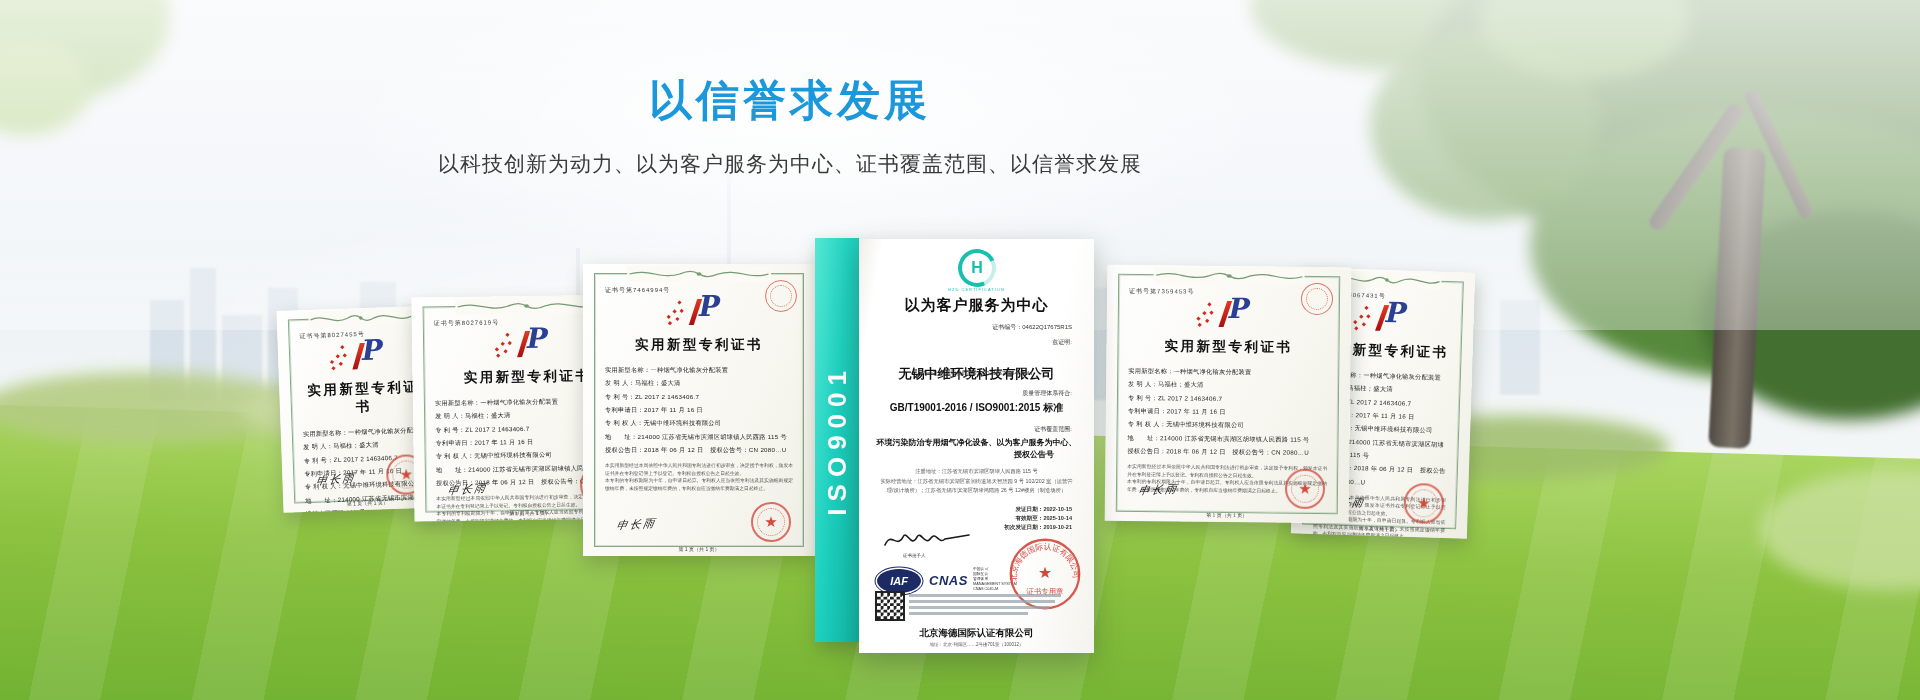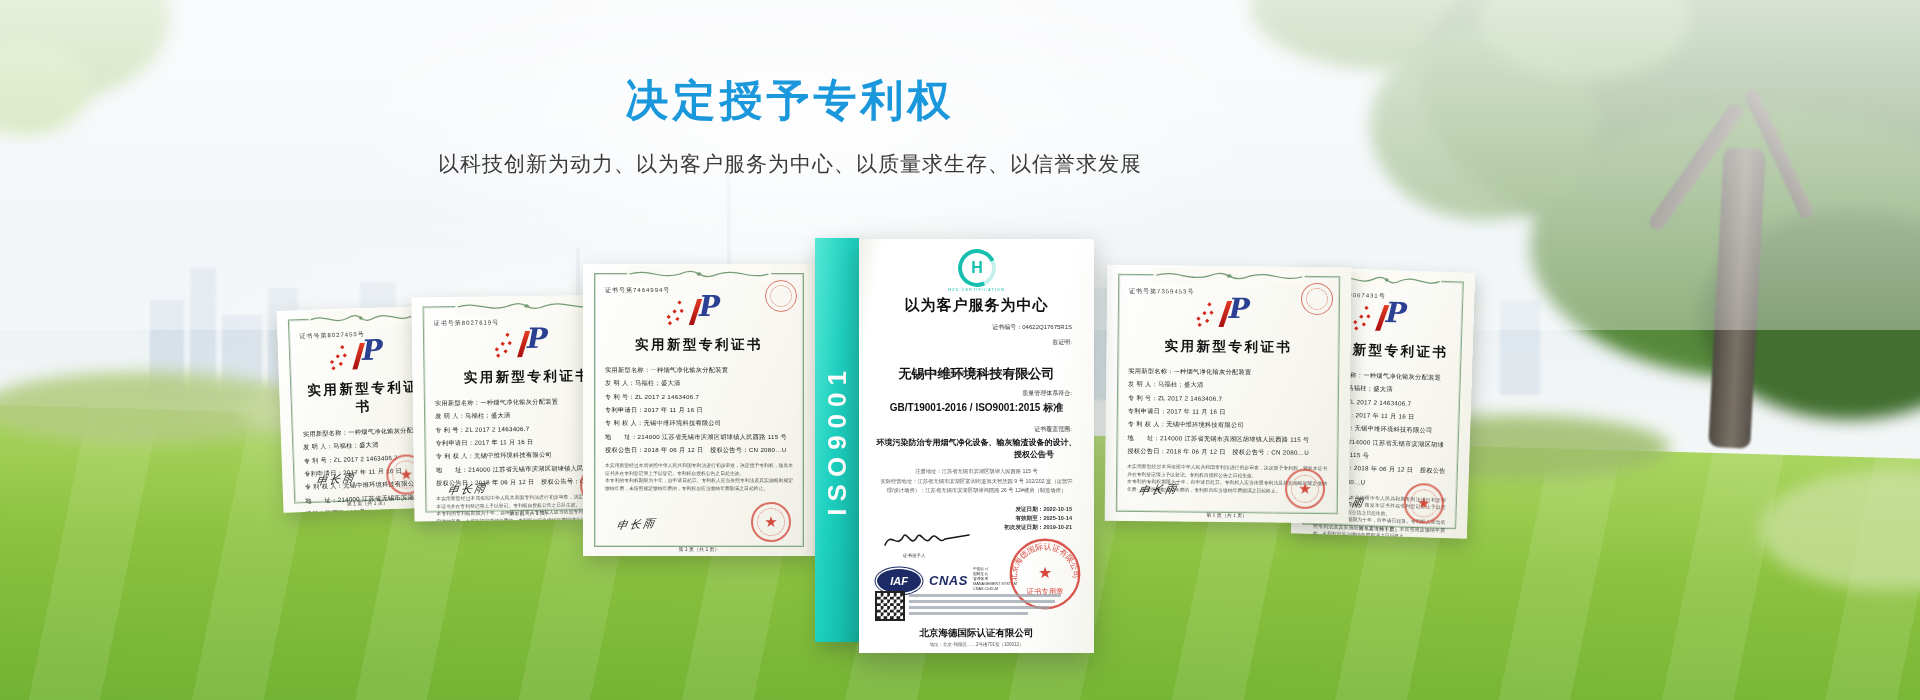--- a/index.html
+++ b/index.html
@@ -152,22 +152,22 @@
     <div class="blob" style="left:540px;top:378px;width:340px;height:52px;background:#cdd9a0;opacity:.7"></div>
     <div class="blob" style="left:1360px;top:415px;width:310px;height:65px;background:#9dbd6a;opacity:.85"></div>
     <div class="blob" style="left:1760px;top:470px;width:260px;height:120px;background:#cfe3a8;opacity:.7"></div>
   </div>
 
   <div class="veil-top"></div>
   <div class="veil-mid"></div>
   <div class="glow"></div>
 
   <div class="headline">
-    <h1>决定授予专利权</h1>
-    <p>以科技创新为动力、以为客户服务为中心、以质量求生存、以信誉求发展</p>
+    <h1>以信誉求发展</h1>
+    <p>以科技创新为动力、以为客户服务为中心、证书覆盖范围、以信誉求发展</p>
   </div>
 
   <div id="patent-layer">
   <div class="pcert" style="left: 280px; top: 308px; width: 168px; height: 202px; transform: rotate(-2deg); z-index: 2;">
     <div class="pborder"></div>
     <div class="pflour">
       <svg width="100%" height="12" viewBox="0 0 120 14" preserveAspectRatio="none">
         <path d="M2,7 C18,0 28,14 44,7 C51,3 55,3 60,7 C65,11 69,11 76,7 C92,0 102,14 118,7" stroke="#769c76" fill="none" stroke-width="1.5"></path>
         <circle cx="60" cy="7" r="2" fill="#769c76"></circle>
       </svg>
@@ -352,21 +352,21 @@
       </div>
       <div class="abs hc-cap">HZD CERTIFICATION</div>
       <div class="abs iso-title">以为客户服务为中心</div>
       <div class="abs t6r iso-certno">证书编号：04622Q17675R1S</div>
       <div class="abs t6r iso-prove">兹证明:</div>
       <div class="abs iso-company">无锡中维环境科技有限公司</div>
       <div class="abs iso-credit">统一社会信用代码：91320211670144660H</div>
       <div class="abs t6r iso-syslabel">质量管理体系符合:</div>
       <div class="abs iso-standard">GB/T19001-2016 / ISO9001:2015 标准</div>
       <div class="abs t6r iso-scopelabel">证书覆盖范围:</div>
-      <div class="abs iso-scope1">环境污染防治专用烟气净化设备、输灰输渣设备的设计、</div>
+      <div class="abs iso-scope1">环境污染防治专用烟气净化设备、以为客户服务为中心、</div>
       <div class="abs iso-scope2">授权公告号</div>
       <div class="abs iso-addr" style="top:229px">注册地址：江苏省无锡市滨湖区胡埭人民西路 115 号</div>
       <div class="abs iso-addr" style="top:239px">实际经营地址：江苏省无锡市滨湖区富润街道旭天智慧园 9 号 102/202 室（运营管</div>
       <div class="abs iso-addr" style="top:248px">理/设计场所）；江苏省无锡市滨湖区胡埭鸿陆路 26 号 12#楼房（制造场所）</div>
       <div class="abs iso-dates">
         <div>发证日期：2022-10-15</div>
         <div>有效期至：2025-10-14</div>
         <div>初次发证日期：2019-10-21</div>
       </div>
       <svg class="abs iso-sig" width="92" height="28" viewBox="0 0 92 28">

